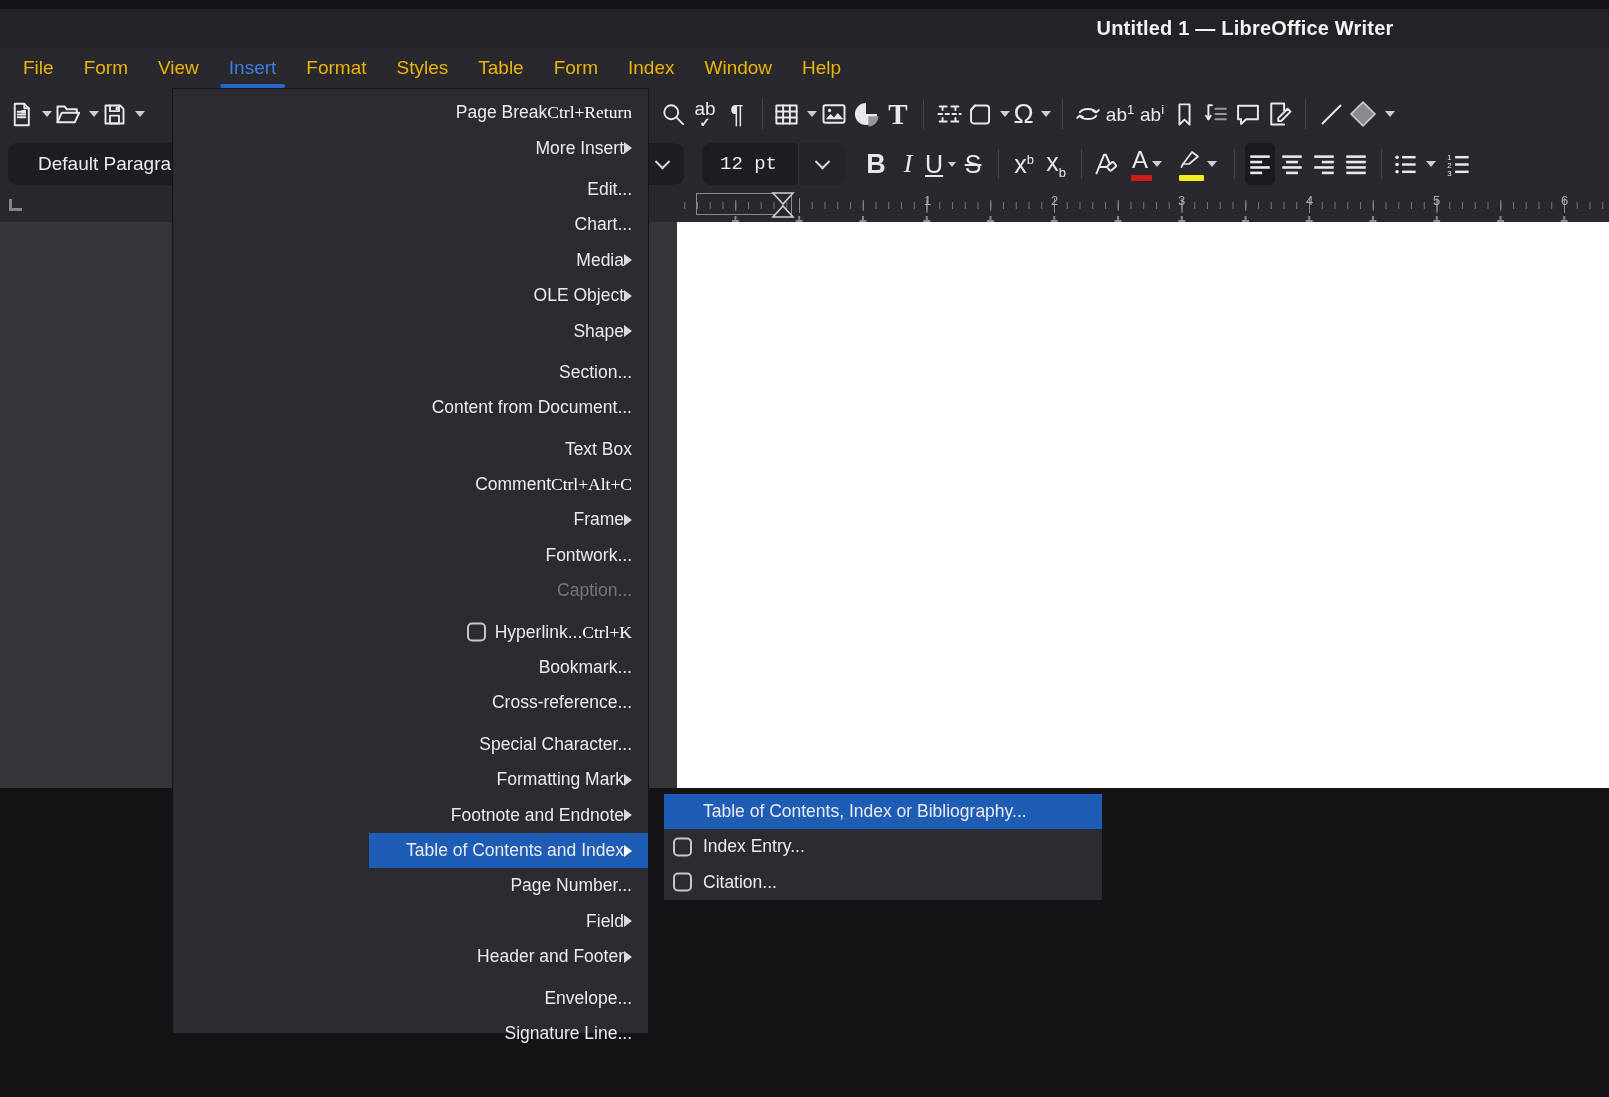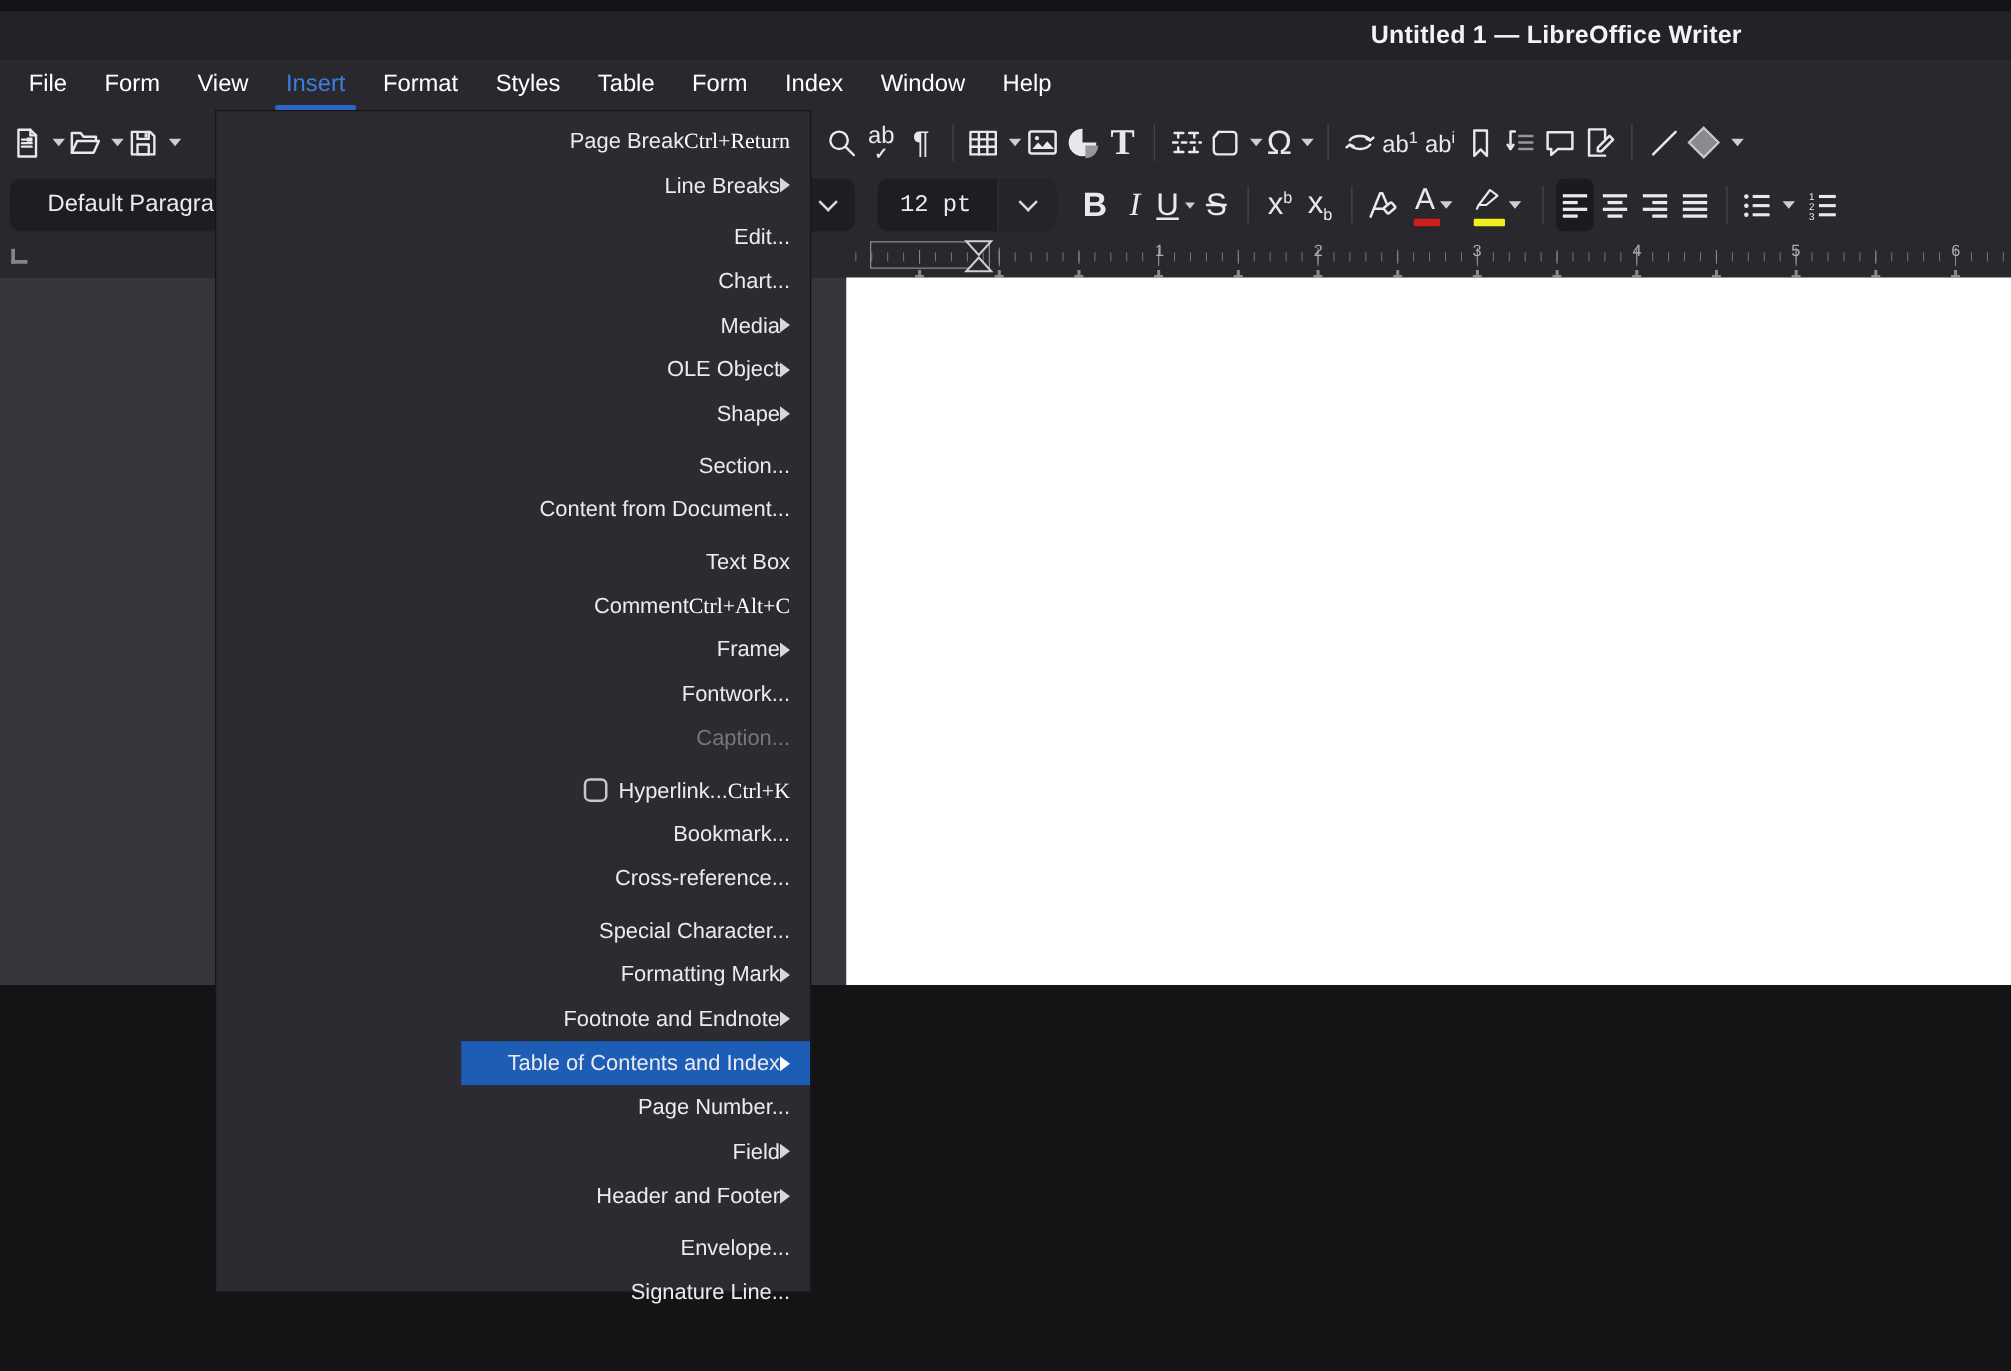--- a/index.html
+++ b/index.html
@@ -9,21 +9,21 @@
 
   
   .topstrip { height:9px; background:#141416; }
   .titlebar { height:39px; background:#232227; position:relative; }
   .title { position:absolute; left:1040px; width:410px; top:0; height:100%;
            display:flex; align-items:center; justify-content:center;
            color:#f3f2f5; font-size:20px; font-weight:bold; letter-spacing:.2px; }
 
   
   .menubar { height:40px; background:#29282d; display:flex; align-items:stretch; padding-left:8px; }
-  .mbitem { display:flex; align-items:center; padding:0 15px; color:#ffffff; font-size:19px; cursor:default; position:relative; }
+  .mbitem { display:flex; align-items:center; padding:0 15px; color:#eab308; font-size:19px; cursor:default; position:relative; }
   .mbitem.active { color:#3d7de2; }
   .mbitem.active::after { content:""; position:absolute; left:6px; right:6px; bottom:0; height:4px;
                           background:#2a66c8; border-radius:2px; }
 
   
   .toolbar1 { height:52px; background:#29282d; position:relative; }
   .toolbar2 { height:48px; background:#29282d; position:relative; }
   .tbgroup { position:absolute; top:0; height:100%; display:flex; align-items:center; gap:2px; }
   .tbtn { display:flex; align-items:center; justify-content:center; min-width:40px; height:42px;
           color:#e9e8ec; border-radius:6px; position:relative; }
@@ -401,21 +401,21 @@
   <div class="workspace">
     <div class="page"></div>
   </div>
 
   <div class="menu-panel">
     <div class="mi">
       <span>Page Break</span>
       <span class="sc">Ctrl+Return</span>
     </div>
     <div class="mi">
-      <span>Line Breaks</span>
+      <span>More Insert</span>
       <span class="marr"></span>
     </div>
     <div class="msep"></div>
     <div class="mi">
       <span>Edit...</span>
     </div>
     <div class="mi">
       <span>Chart...</span>
     </div>
     <div class="mi">
@@ -496,14 +496,27 @@
     </div>
     <div class="msep"></div>
     <div class="mi">
       <span>Envelope...</span>
     </div>
     <div class="mi">
       <span>Signature Line...</span>
     </div>
   </div>
 
+  <div class="submenu">
+    <div class="smi hl">
+      <span>Table of Contents, Index or Bibliography...</span>
+    </div>
+    <div class="smi">
+      <span class="checkbox"></span>
+      <span>Index Entry...</span>
+    </div>
+    <div class="smi">
+      <span class="checkbox"></span>
+      <span>Citation...</span>
+    </div>
+  </div>
 
 </div>
 
 </body></html>

